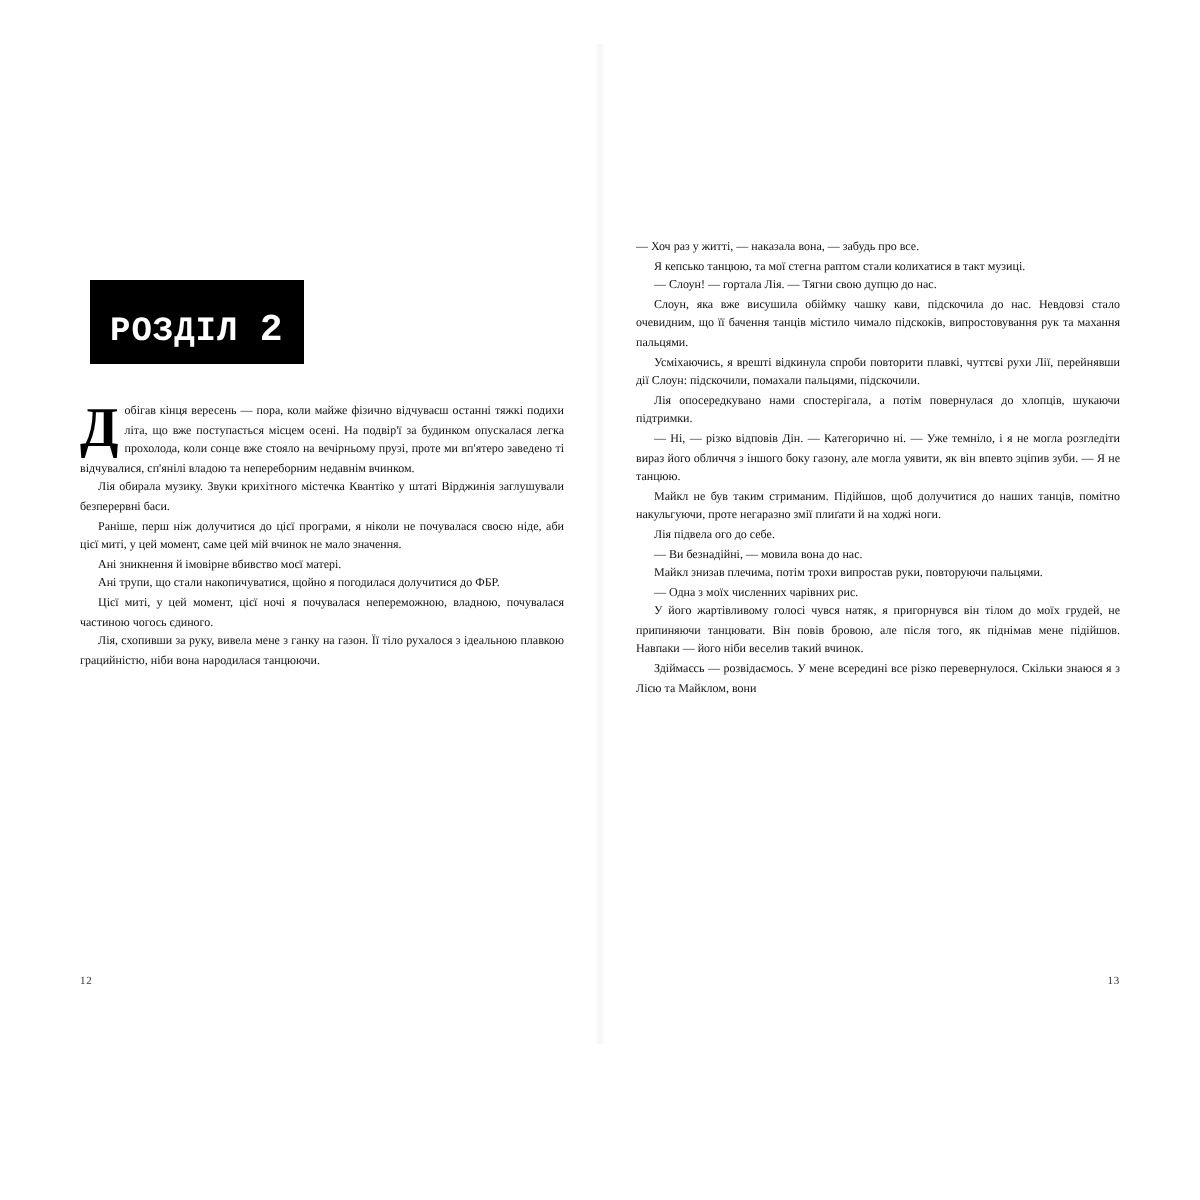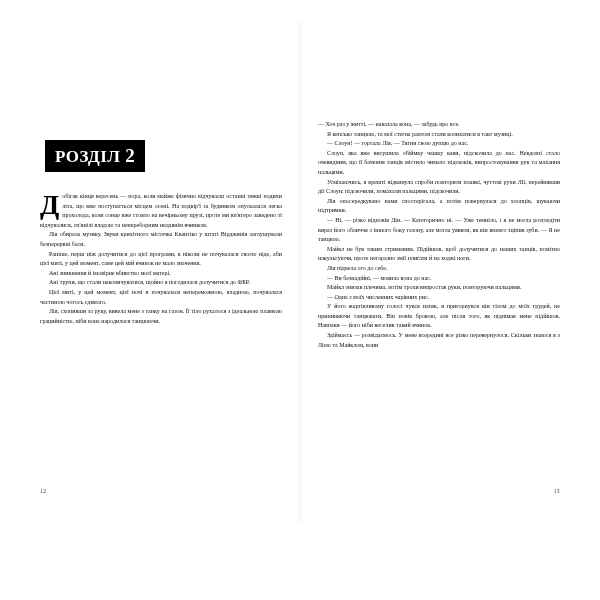--- a/index.html
+++ b/index.html
@@ -39,23 +39,23 @@
   }
   .page-right {
     padding: 0 40px 0 18px;
   }
   .chapter-banner {
     margin-top: 118px;
     margin-left: 5px;
     background: #000000;
     color: #ffffff;
     display: inline-block;
-    padding: 6px 10px 7px 10px;
+    padding: 16px 10px 7px 10px;
     letter-spacing: 0.5px;
-    font-family: Liberation Serif, serif;
+    font-family: Liberation Mono, monospace;
     font-weight: bold;
     font-size: 17px;
     line-height: 1;
     white-space: nowrap;
   }
   .chapter-banner .chapter-num {
     font-size: 19px;
   }
   .body-col {
     margin-top: 20px;

